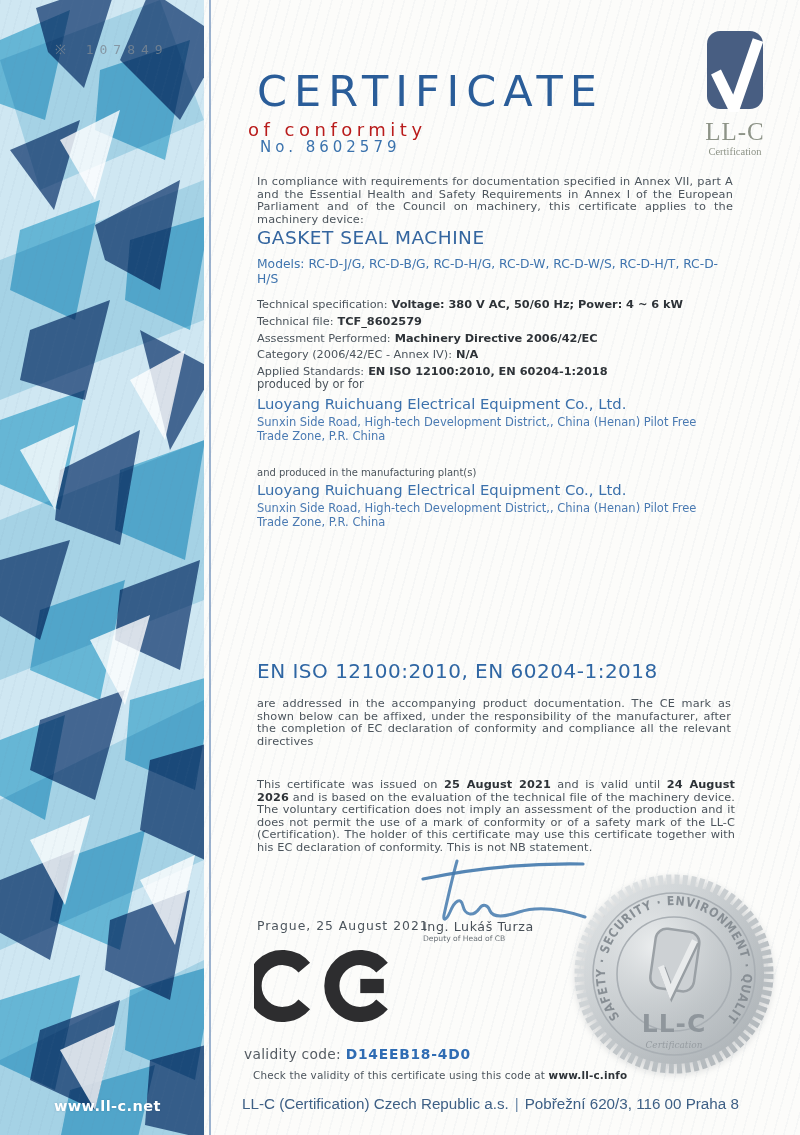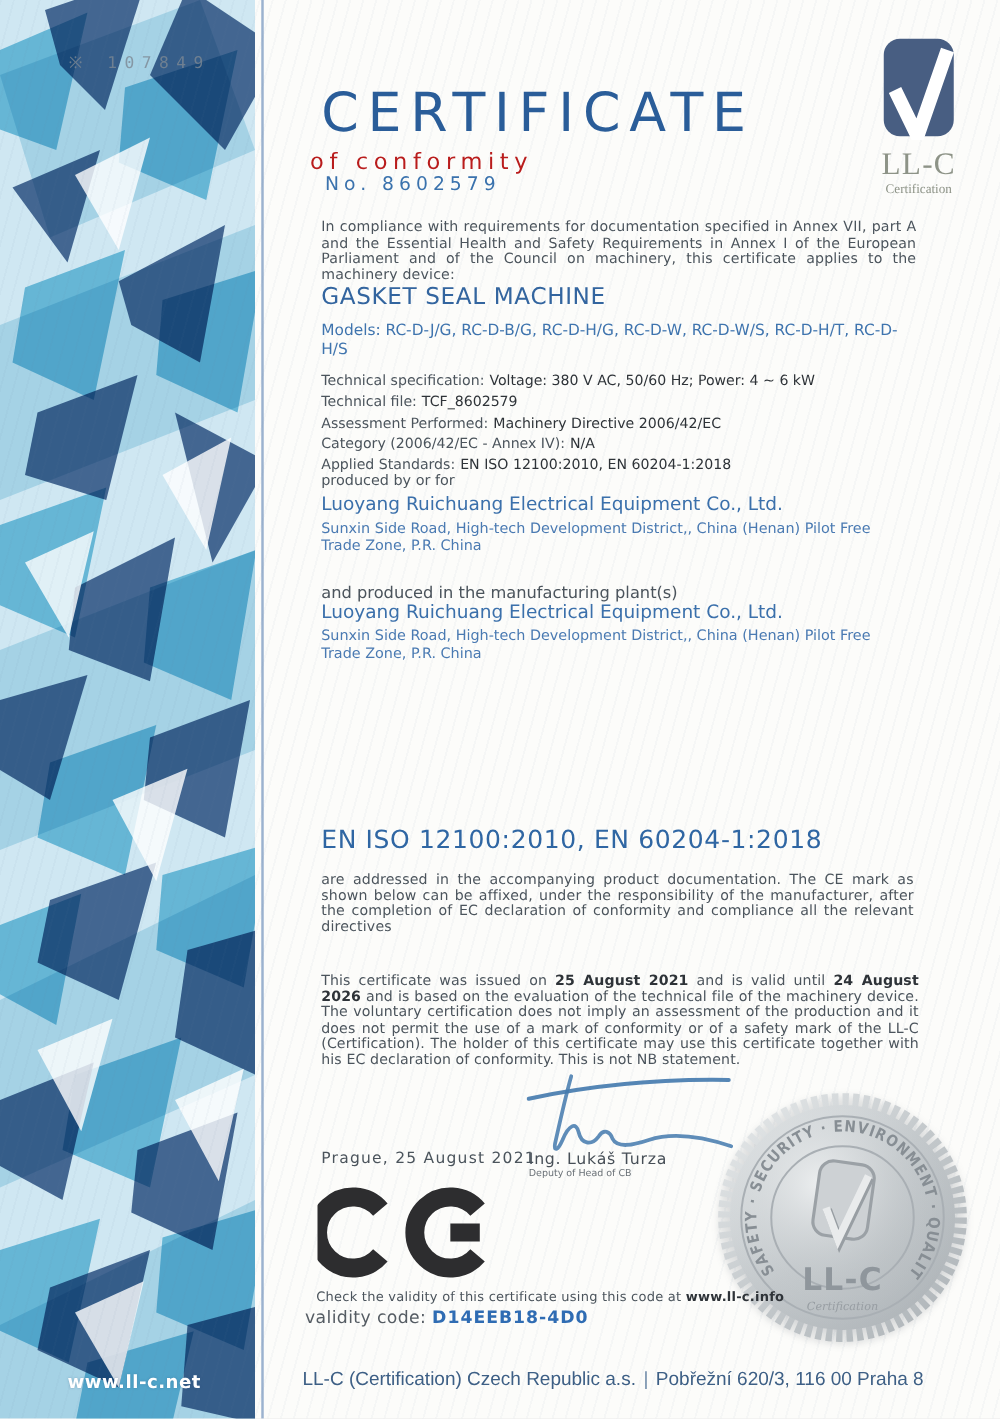--- a/index.html
+++ b/index.html
@@ -26,26 +26,26 @@
   .subtitle{position:absolute;left:248px;top:119px;font-size:18px;letter-spacing:4.5px;color:#b91c1c;}
   .certno{position:absolute;left:260px;top:138px;font-size:15px;letter-spacing:4px;color:#3a72ad;}
 
   .p{font-size:11.3px;line-height:12.7px;color:#4b545c;text-align:justify;letter-spacing:.15px;}
   .intro{position:absolute;left:257px;top:176px;width:476px;}
   .machine{position:absolute;left:257px;top:227px;font-size:18.5px;color:#33659f;letter-spacing:.5px;}
   .models{position:absolute;left:257px;top:257px;width:474px;font-size:12.3px;line-height:14.6px;color:#3f74ae;}
 
   .tech{position:absolute;left:257px;top:297px;font-size:11.3px;line-height:16.8px;color:#4b545c;}
   .tech .tl{margin-right:4px;}
-  .tech .tv{font-weight:normal;color:#2e3338;}
+  .tech .tv{font-weight:bold;color:#2e3338;}
 
   .prod-label{position:absolute;left:257px;top:377px;font-size:11.5px;color:#4b545c;}
   .company1{position:absolute;left:257px;top:395px;font-size:14.8px;color:#3b70ab;}
   .addr1{position:absolute;left:257px;top:416px;width:470px;font-size:11.5px;line-height:13.6px;color:#4a7ab2;}
-  .plant-label{position:absolute;left:257px;top:467px;font-size:13px;color:#4b545c;}
+  .plant-label{position:absolute;left:257px;top:467px;font-size:10px;color:#4b545c;}
   .company2{position:absolute;left:257px;top:481px;font-size:14.8px;color:#3b70ab;}
   .addr2{position:absolute;left:257px;top:502px;width:470px;font-size:11.5px;line-height:13.6px;color:#4a7ab2;}
 
   .attest-lead{position:absolute;left:257px;top:628px;width:474px;}
   .standards{position:absolute;left:257px;top:659px;font-size:20px;color:#2f66a3;letter-spacing:.5px;}
   .attest-tail{position:absolute;left:257px;top:698px;width:474px;}
 
   .issue{position:absolute;left:257px;top:779px;width:478px;font-size:11.3px;line-height:12.5px;
          color:#4b545c;text-align:justify;letter-spacing:.1px;}
   .issue b{color:#2e3338;}
@@ -53,21 +53,21 @@
   .signature-svg{position:absolute;left:415px;top:855px;}
   .place-date{position:absolute;left:257px;top:918px;font-size:12.4px;letter-spacing:1px;color:#4b545c;}
   .signer{position:absolute;left:423px;top:919px;font-size:12.6px;letter-spacing:.6px;color:#474f57;}
   .signer-role{position:absolute;left:423px;top:934px;font-size:7.6px;color:#6a7177;text-align:right;}
 
   .ce-svg{position:absolute;left:254px;top:946px;}
   .seal-svg{position:absolute;left:572px;top:872px;filter:drop-shadow(0 2px 3px rgba(60,70,80,.22));}
 
   .validity{position:absolute;left:244px;top:1046px;font-size:13.8px;color:#555c63;letter-spacing:.3px;}
   .validity .code{font-weight:bold;color:#2f6cb3;letter-spacing:.8px;}
-  .check-line{position:absolute;left:253px;top:1032px;font-size:10.4px;color:#4b545c;letter-spacing:.2px;}
+  .check-line{position:absolute;left:253px;top:1069px;font-size:10.4px;color:#4b545c;letter-spacing:.2px;}
   .check-line .site{font-weight:bold;color:#2e3338;}
 
   .footer-line{position:absolute;left:242px;top:1095px;font-family:"Liberation Sans",sans-serif;
          font-size:15.2px;color:#3d5f85;}
   .footer-line .sep{color:#6d89a8;padding:0 6px;}
 </style>
 </head>
 <body>
 
 <div class="page">

